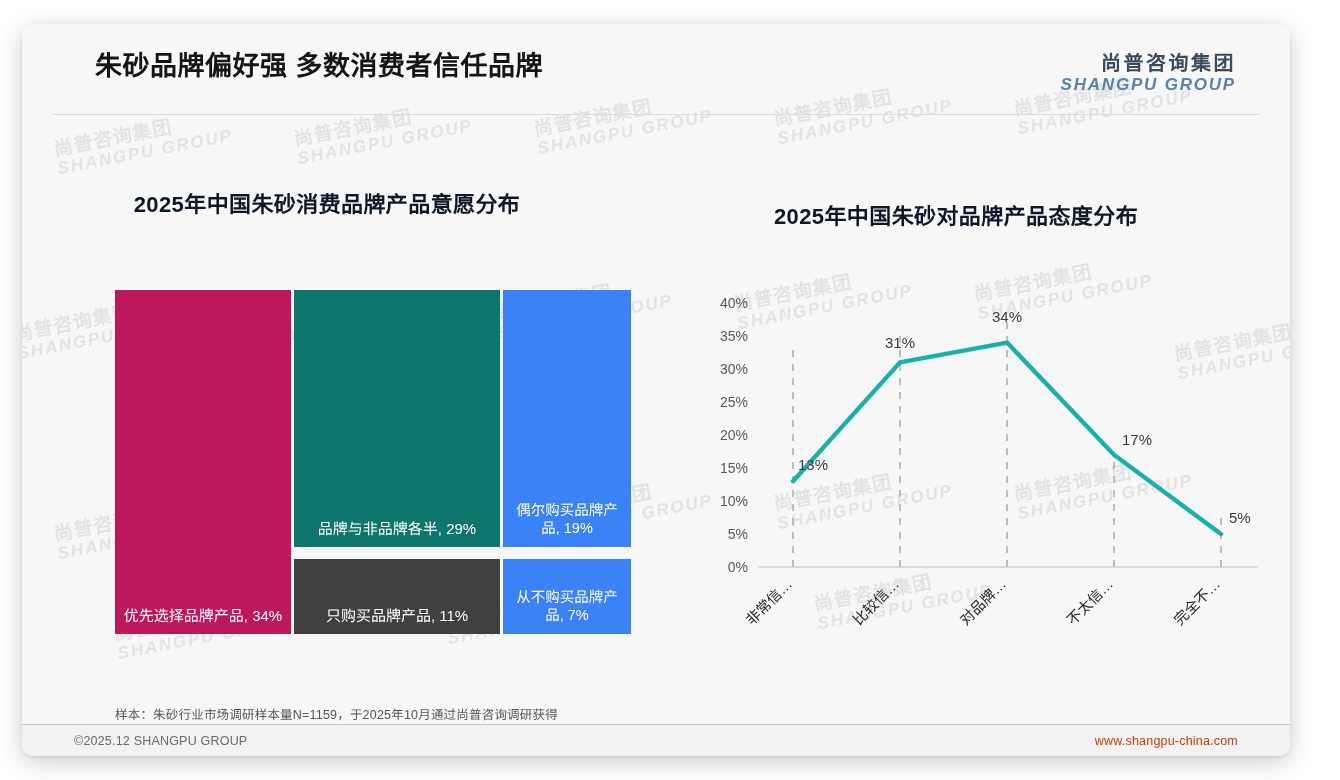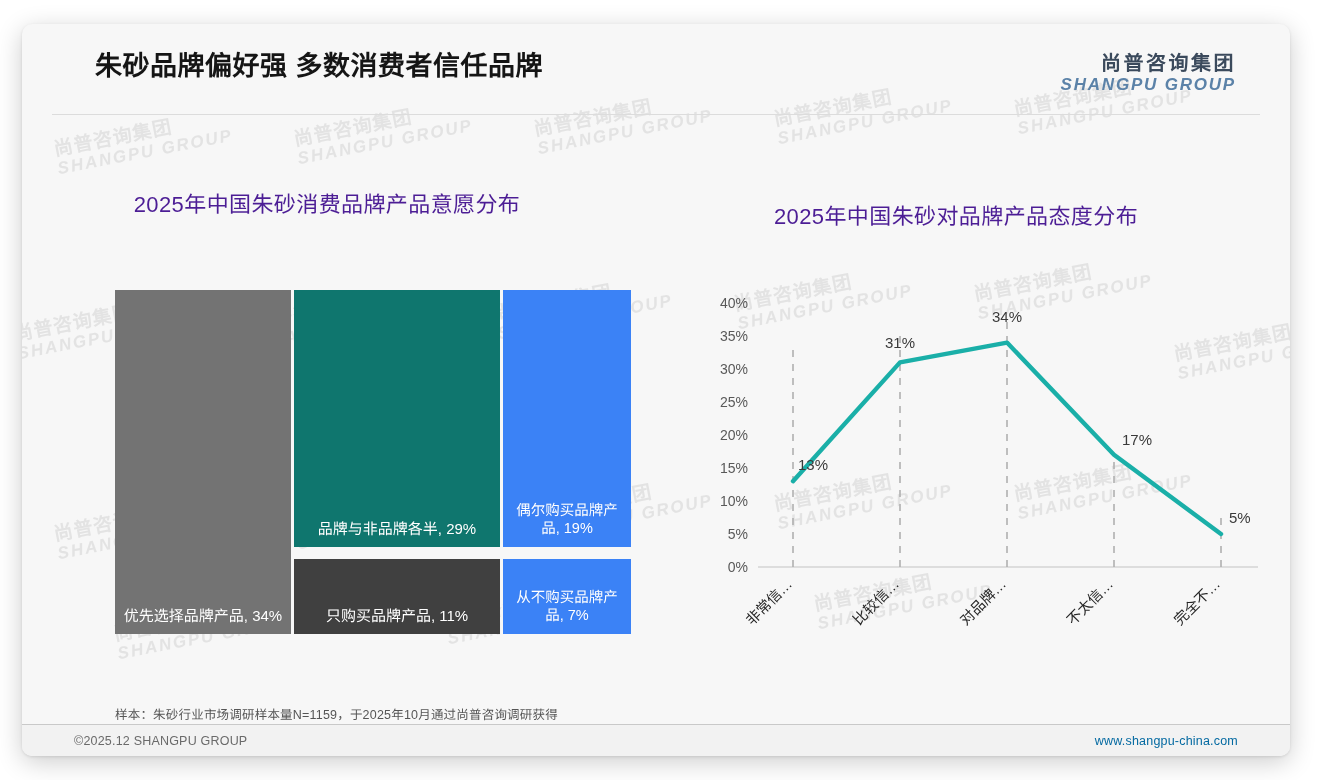--- a/index.html
+++ b/index.html
@@ -62,21 +62,21 @@
   }
   .divider{
     position:absolute;left:30px;top:90px;width:1208px;height:1px;
     background:#dcdcdc;z-index:3;
   }
 
   
   .panel-left{position:absolute;left:0;top:96px;width:634px;height:560px;z-index:2;}
   .panel-right{position:absolute;left:634px;top:96px;width:634px;height:560px;z-index:2;}
   .chart-title{
-    font-size:22px;font-weight:normal;color:#4c1d95;
+    font-size:22px;font-weight:bold;color:#0f172a;
     text-align:center;letter-spacing:.4px;white-space:nowrap;
   }
   .panel-left .chart-title{position:absolute;left:0;top:66px;width:610px;}
   .panel-right .chart-title{position:absolute;left:0;top:78px;width:600px;}
 
   
   .treemap{
     position:absolute;left:93px;top:170px;
     width:516px;height:344px;
     display:flex;
@@ -125,21 +125,21 @@
   .footer{
     position:absolute;left:0;top:701px;width:100%;height:31px;
     background:#f2f2f2;z-index:3;
   }
   .footer .copy{
     position:absolute;left:52px;top:9px;
     font-size:12.5px;color:#6a6a6a;letter-spacing:.2px;
   }
   .footer .site{
     position:absolute;right:52px;top:9px;
-    font-size:12.5px;color:#0369a1;letter-spacing:.2px;
+    font-size:12.5px;color:#c2410c;letter-spacing:.2px;
   }
   .axis-text{font-size:14px;fill:#595959;font-family:"Liberation Sans","DejaVu Sans",sans-serif;}
   .dlabel{font-size:15px;fill:#3a3a3a;font-family:"Liberation Sans","DejaVu Sans",sans-serif;}
   .xtick{font-size:14.5px;fill:#262626;font-family:"Liberation Sans","DejaVu Sans",sans-serif;}
 </style>
 </head>
 <body>
 
 <div class="page">
 
@@ -232,21 +232,21 @@
       <span class="logo-en">SHANGPU GROUP</span>
     </div>
   </div>
   <div class="divider"></div>
 
   <div class="panel-left">
     <div class="chart-title">2025年中国朱砂消费品牌产品意愿分布</div>
 
     <div class="treemap">
       <div class="tm-col c1">
-        <div class="tm-cell cell-a" style="background:#737373;">
+        <div class="tm-cell cell-a" style="background:#be185d;">
           <span class="tm-label">优先选择品牌产品, 34%</span>
         </div>
       </div>
       <div class="tm-col c2">
         <div class="tm-cell cell-b" style="background:#0f766e;">
           <span class="tm-label">品牌与非品牌各半, 29%</span>
         </div>
         <div class="tm-cell cell-c" style="background:#404040;">
           <span class="tm-label">只购买品牌产品, 11%</span>
         </div>

